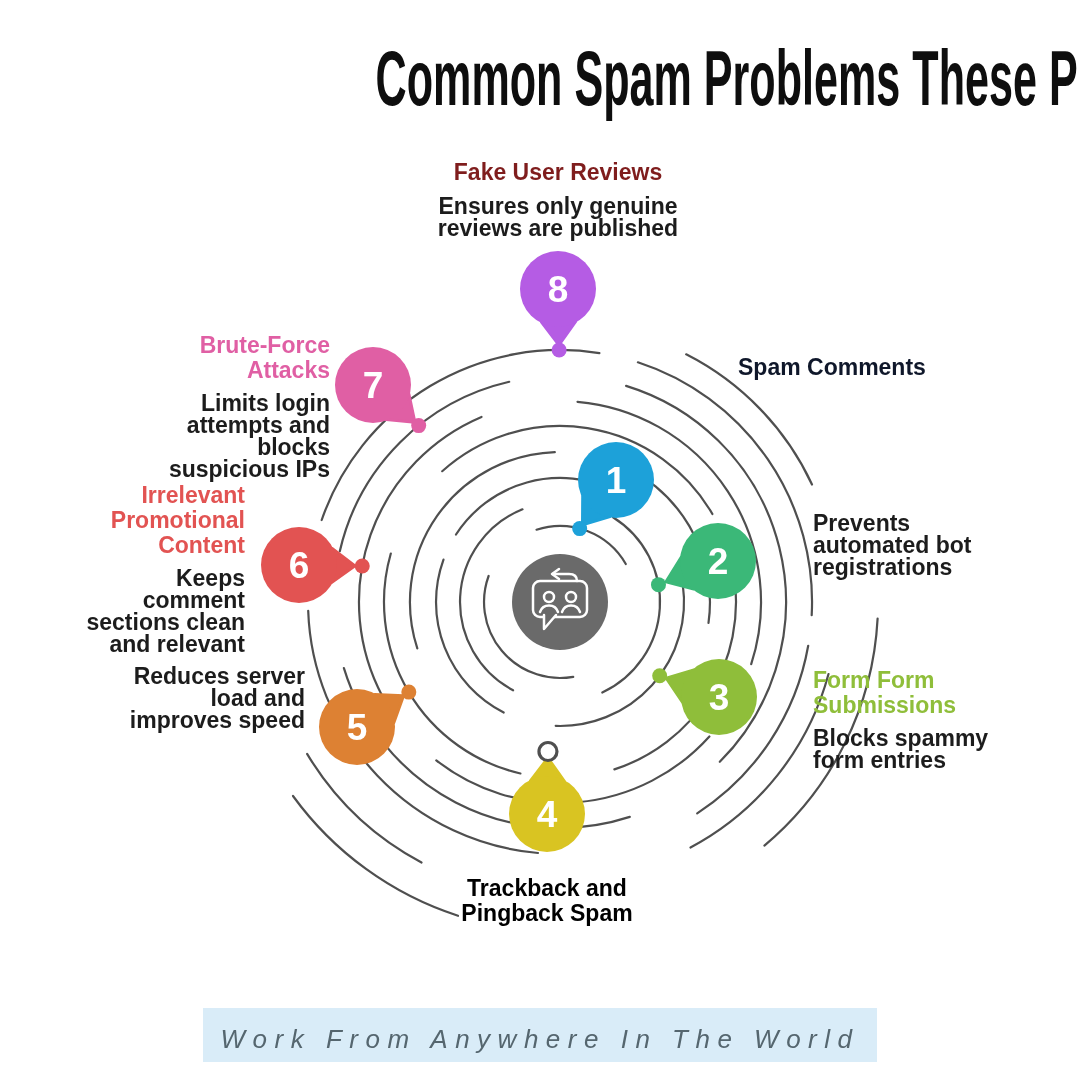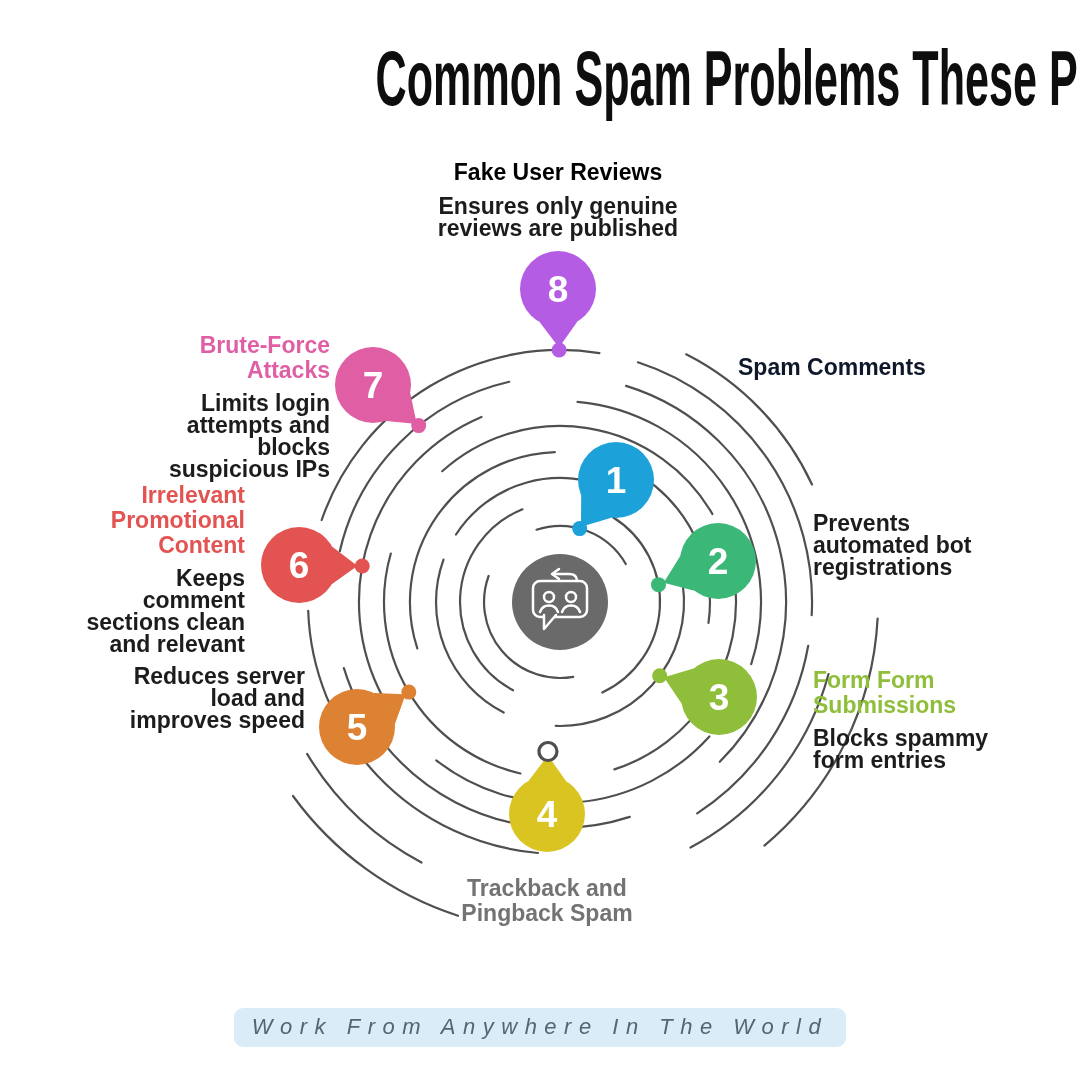--- a/index.html
+++ b/index.html
@@ -52,22 +52,22 @@
   #lbl7 .heading{max-width:152px;margin-left:auto;}
   #lbl7 .desc{max-width:192px;margin-left:auto;margin-top:9px;}
 
   #lbl8{left:398px;top:160px;width:320px;text-align:center;}
   #lbl8 .heading{max-width:320px;margin:0 auto;}
   #lbl8 .desc{max-width:255px;margin:10px auto 0;}
 
   
   #footer{position:absolute;top:1008px;left:0;width:1080px;text-align:center;}
   #footer .inner{
-    display:inline-block;padding:6px 18px 7px;font-size:22px;font-style:italic;
-    letter-spacing:7.5px;white-space:nowrap;font-weight:400;border-radius:9px;
+    display:inline-block;padding:16px 18px 7px;font-size:26px;font-style:italic;
+    letter-spacing:7.5px;white-space:nowrap;font-weight:400;
   }
 </style>
 </head>
 <body>
 
 <div class="canvas">
 
   <div class="title-wrap">
     <div class="title">Common Spam Problems These Plugins Solve</div>
   </div>
@@ -152,39 +152,39 @@
   <div class="item-label" id="lbl2">
     <div class="desc">Prevents automated bot registrations</div>
   </div>
 
   <div class="item-label" id="lbl3">
     <div class="heading" style="color: rgb(143, 190, 58);">Form Form Submissions</div>
     <div class="desc">Blocks spammy form entries</div>
   </div>
 
   <div class="item-label" id="lbl4">
-    <div class="heading" style="color: #737373;">Trackback and Pingback Spam</div>
+    <div class="heading" style="color: #000000;">Trackback and Pingback Spam</div>
   </div>
 
   <div class="item-label" id="lbl5">
     <div class="desc">Reduces server load and improves speed</div>
   </div>
 
   <div class="item-label" id="lbl6">
     <div class="heading" style="color: rgb(226, 83, 82);">Irrelevant Promotional Content</div>
     <div class="desc">Keeps comment sections clean and relevant</div>
   </div>
 
   <div class="item-label" id="lbl7">
     <div class="heading" style="color: rgb(224, 95, 164);">Brute-Force Attacks</div>
     <div class="desc">Limits login attempts and blocks suspicious IPs</div>
   </div>
 
   <div class="item-label" id="lbl8">
-    <div class="heading" style="color: #000000;">Fake User Reviews</div>
+    <div class="heading" style="color: #7f1d1d;">Fake User Reviews</div>
     <div class="desc">Ensures only genuine reviews are published</div>
   </div>
 
   <div id="footer">
     <span class="inner" style="background: rgb(217, 236, 248); color: rgb(85, 102, 111);">Work From Anywhere In The World</span>
   </div>
 
 </div>
 
 </body></html>

